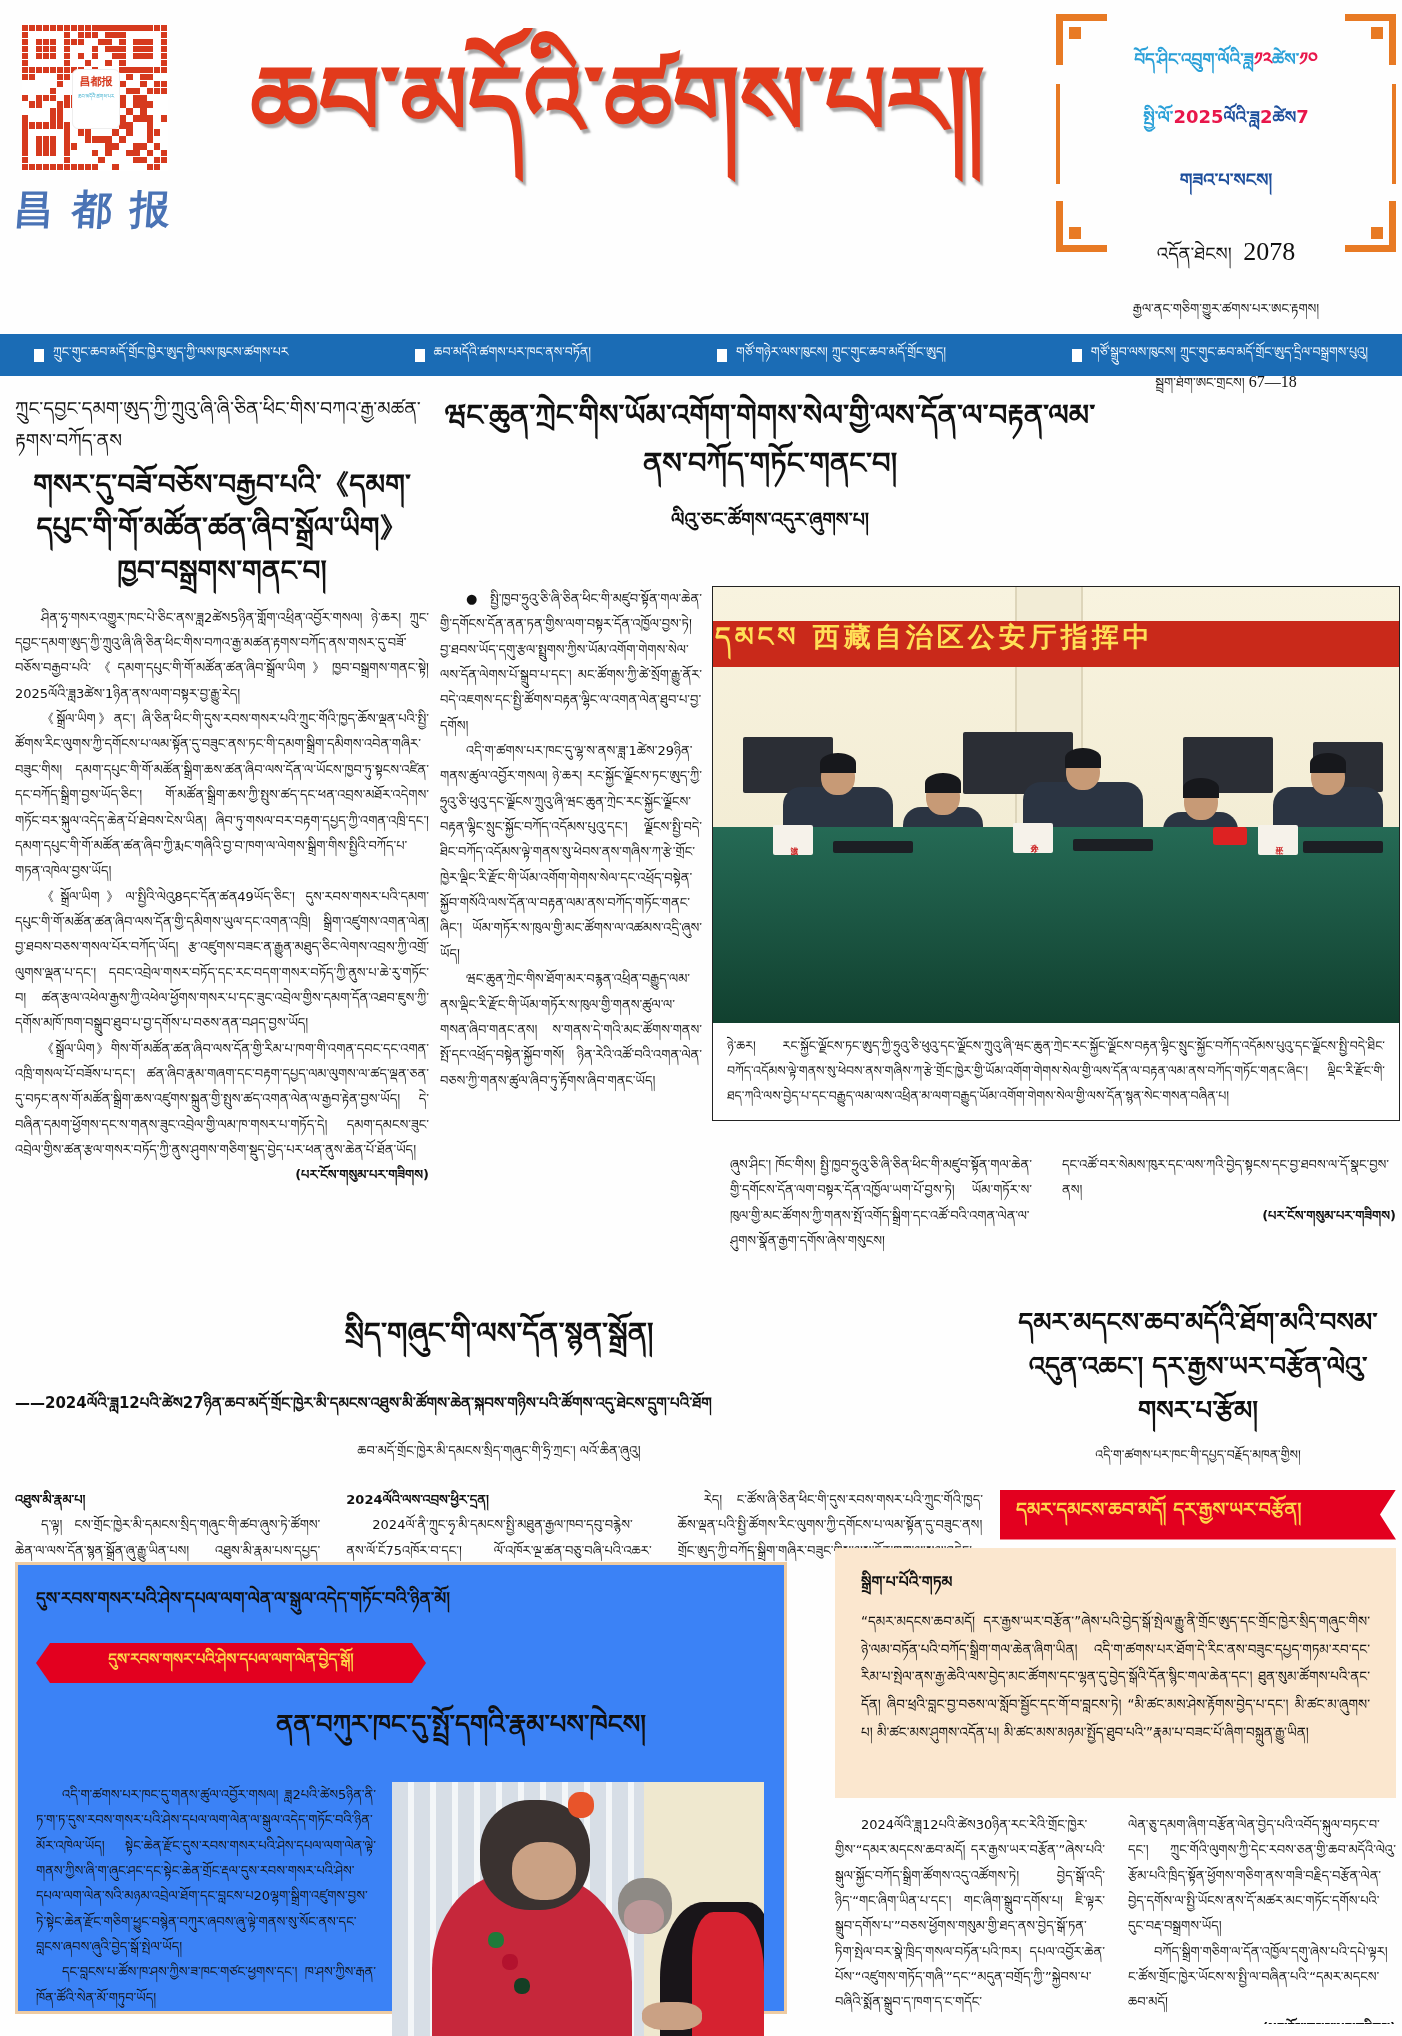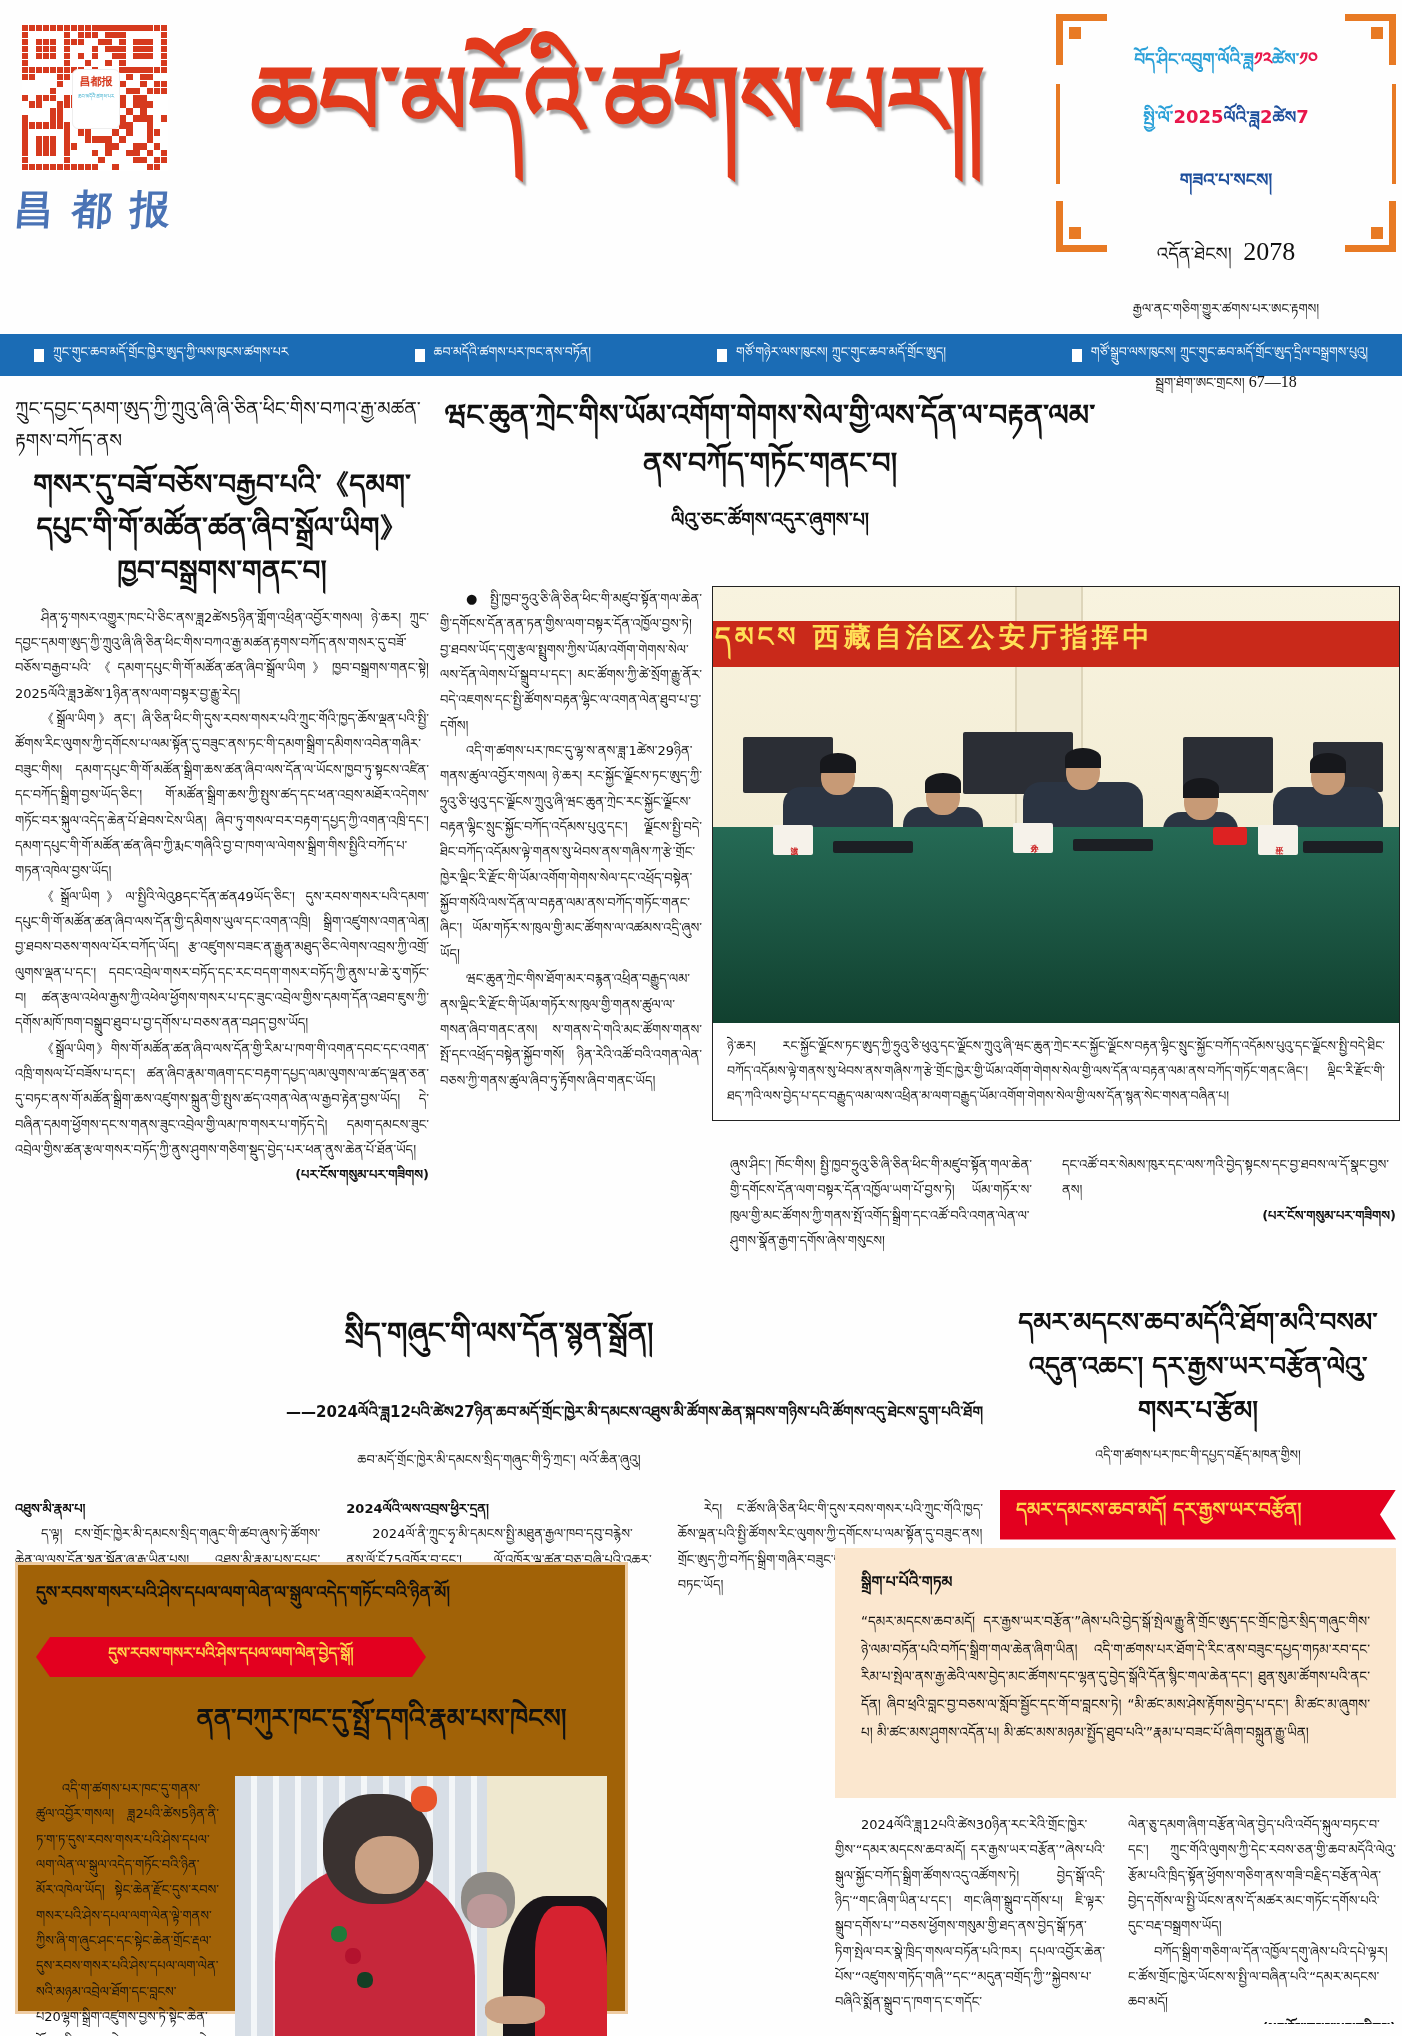--- a/index.html
+++ b/index.html
@@ -76,40 +76,40 @@
          color:#c22;font-size:8px;line-height:1.1;display:flex;align-items:center;justify-content:center;
          writing-mode:vertical-rl;}
   .laptop{position:absolute;width:80px;height:12px;background:#1c1f24;border-radius:2px;}
   #p1-phone{position:absolute;width:34px;height:18px;background:#d22;border-radius:3px;}
   #photo1-caption{padding:10px 14px 12px 14px;font-size:12.5px;line-height:2.0;text-align:justify;}
   #below-l{position:absolute;left:730px;top:1152px;width:302px;height:130px;overflow:hidden;}
   #below-r{position:absolute;left:1062px;top:1152px;width:334px;height:130px;overflow:hidden;}
   
   #art-mid{position:absolute;left:15px;top:1300px;width:968px;}
   #am-head{font-size:29px;font-weight:bold;text-align:center;}
-  #am-sub{font-size:15px;font-weight:bold;text-align:right;margin-top:13px;}
+  #am-sub{font-size:15px;font-weight:bold;text-align:left;margin-top:4px;}
   #am-byline{font-size:13px;text-align:center;margin-top:8px;}
   #am-cols{display:flex;gap:26px;margin-top:14px;height:148px;overflow:hidden;}
   #am-cols .c{flex:1;}
   .colhead{font-weight:bold;text-indent:0 !important;}
   #art-right{position:absolute;left:1000px;top:1300px;width:396px;}
   #ar-head{font-size:26px;font-weight:bold;text-align:center;line-height:1.7;}
   #ar-byline{font-size:12.5px;text-align:center;margin-top:8px;}
   #ar-ribbon{margin-top:14px;height:50px;background:#e3001f;color:#ffd54a;font-size:19px;font-weight:bold;
              display:flex;align-items:center;padding-left:16px;
              clip-path:polygon(0 0,100% 0,calc(100% - 16px) 50%,100% 100%,0 100%);}
   #ed-note{position:absolute;left:835px;top:1548px;width:561px;height:250px;background:#fbe7cf;
            box-sizing:border-box;padding:16px 26px;}
   #ed-label{font-weight:bold;font-size:15.5px;}
   #ed-body{font-size:13.5px;line-height:2.05;text-align:justify;margin-top:0;height:190px;overflow:hidden;}
   #br-cola{position:absolute;left:835px;top:1812px;width:270px;height:212px;overflow:hidden;}
   #br-colb{position:absolute;left:1128px;top:1812px;width:268px;height:212px;overflow:hidden;}
   
-  #box-bl{position:absolute;left:15px;top:1562px;width:613px;height:452px;border:3px solid #eecba2;
-          box-sizing:border-box;background:#a16207;padding:8px 18px;}
+  #box-bl{position:absolute;left:15px;top:1562px;width:772px;height:452px;border:3px solid #eecba2;
+          box-sizing:border-box;background:#3b82f6;padding:14px 18px;}
   #bl-kicker{font-size:17px;font-weight:bold;}
   #bl-head{font-size:26px;font-weight:bold;text-align:center;padding-left:120px;margin-top:12px;}
   #bl-ribbon{width:390px;height:40px;background:#e3001f;color:#ffd54a;font-size:15px;font-weight:bold;
              display:flex;align-items:center;justify-content:center;margin-top:16px;
              clip-path:polygon(14px 0,calc(100% - 14px) 0,100% 50%,calc(100% - 14px) 100%,14px 100%,0 50%);}
   #bl-row{display:flex;gap:16px;margin-top:14px;}
   #bl-text{width:340px;height:300px;overflow:hidden;}
   #bl-photo-wrap{width:372px;}
   #photo2{position:relative;width:372px;height:300px;overflow:hidden;
           background:repeating-linear-gradient(90deg,#d7dee6 0 16px,#f3f6f8 16px 22px);}

